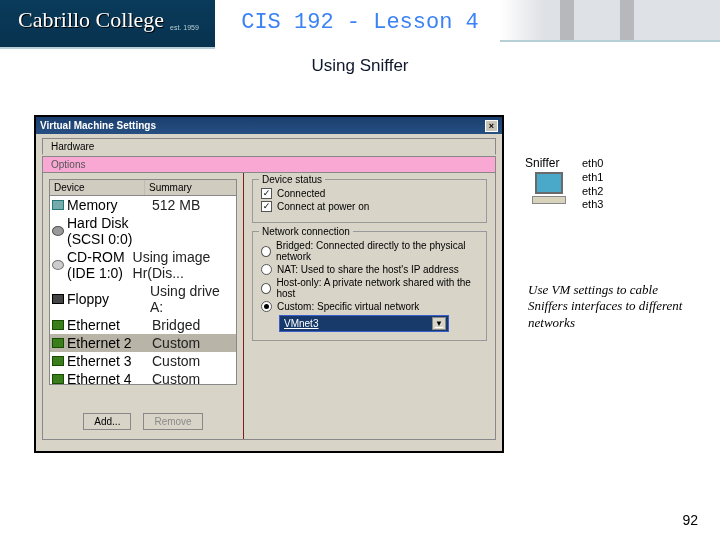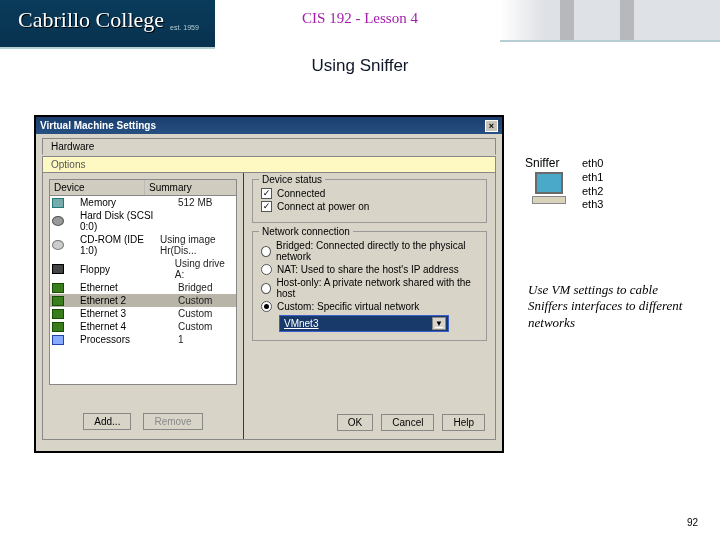--- a/index.html
+++ b/index.html
@@ -34,23 +34,23 @@
     font-size: 22px;
     text-shadow: 1px 1px 0 #000;
   }
   .logo-sub {
     color:#b6cfd5;
     font-size: 7px;
     margin-left:6px;
     margin-top:14px;
   }
   .header-title {
-    font-family: Liberation Serif, serif;
-    font-size: 15px;
-    color: #a21caf;
+    font-family: Liberation Mono, monospace;
+    font-size: 22px;
+    color: #3b82f6;
     position: absolute;
     left: 50%;
     transform: translateX(-50%);
     top: 10px;
   }
   .header-photo {
     position:absolute;
     right:0;
     top:0;
     width:220px;
@@ -108,21 +108,21 @@
   .tabs { padding:4px 6px 0 6px; display:flex; gap:2px;flex-direction:column;}
   .tab {
     border:1px solid #888;
     border-bottom:none;
     padding:2px 8px;
     background:#d8d4c8;
     font-size:10px;
     position:relative;
   }
   .tab.active { background:#d8d4c8; z-index:2; border-bottom:1px solid #d8d4c8; margin-bottom:-1px;}
-  .tab.inactive { background:#fef9c3; color:#555; }
+  .tab.inactive { background:#f9a8d4; color:#555; }
   .dlg-body {
     margin:0 6px 6px 6px;
     border:1px solid #888;
     height:268px;
     background:#d8d4c8;
     display:flex;
     position:relative;
   }
   .left-pane {
     width:200px;
@@ -139,23 +139,23 @@
   .table-body {
     border:1px solid #888;
     border-top:none;
     background:#fff;
     height:189px;
     overflow:hidden;
   }
   .dev-row {
     display:flex;
     padding:1px 2px;
-    font-size:10px;
+    font-size:14px;
     align-items:center;
-    gap:16px;
+    gap:3px;
   }
   .dev-row .ico {
     width:12px;height:10px;flex-shrink:0;
   }
   .dev-row.selected { background:#b8b4a8; }
   .dev-name { width:82px; }
   .dev-summary { color:#222; }
   .ico-chip { background:#7aa; border:1px solid #277; }
   .ico-disk { background:#999; border:1px solid #555; border-radius:50%; }
   .ico-cd   { background:#ccc; border:1px solid #777; border-radius:50%; }
@@ -282,21 +282,21 @@
     font-family: Georgia, serif;
     font-style: italic;
     font-size:13px;
     line-height:1.25;
   }
   .page-num {
     position:absolute;
     right:22px;
     bottom:12px;
     font-family: Arial, sans-serif;
-    font-size:10px;
+    font-size:14px;
   }
 </style>
 </head>
 <body>
 
 <div class="header">
   <div class="logo-wrap">
     <span class="logo-text">Cabrillo College</span>
     <span class="logo-sub">est. 1959</span>
   </div>
@@ -406,25 +406,20 @@
           <span class="rad sel"></span>
           <span>Custom: Specific virtual network</span>
         </div>
         <div class="combo">
           <span>VMnet3</span>
           <span class="arrow">▼</span>
         </div>
       </div>
     </div>
 
-    <div class="dlg-footer">
-      <button class="btn">OK</button>
-      <button class="btn">Cancel</button>
-      <button class="btn">Help</button>
-    </div>
   </div>
 </div>
 
 <div class="sniffer-label">Sniffer</div>
 <div class="mini-pc">
   <div class="screen"></div>
   <div class="base"></div>
 </div>
 <div class="eth-list">
   <div>eth0</div>

